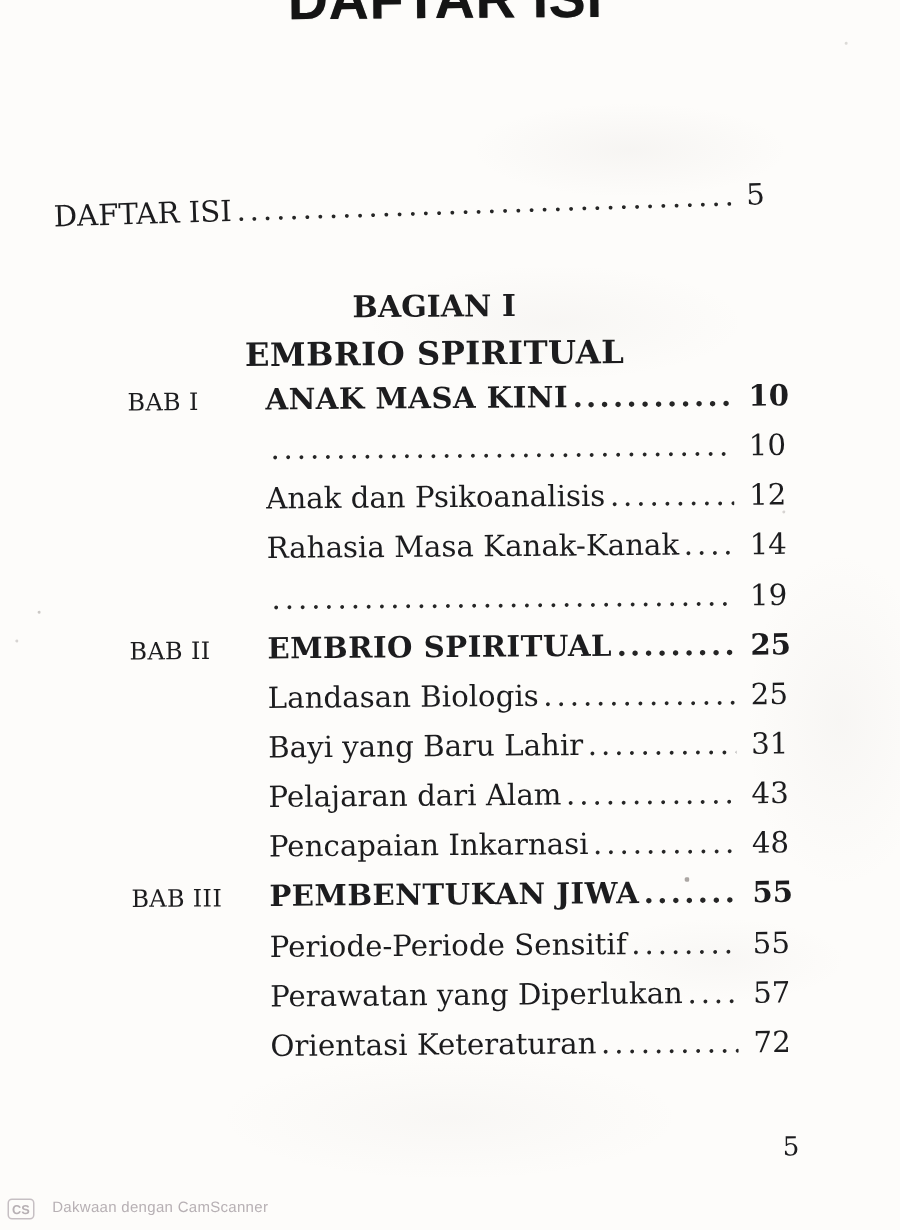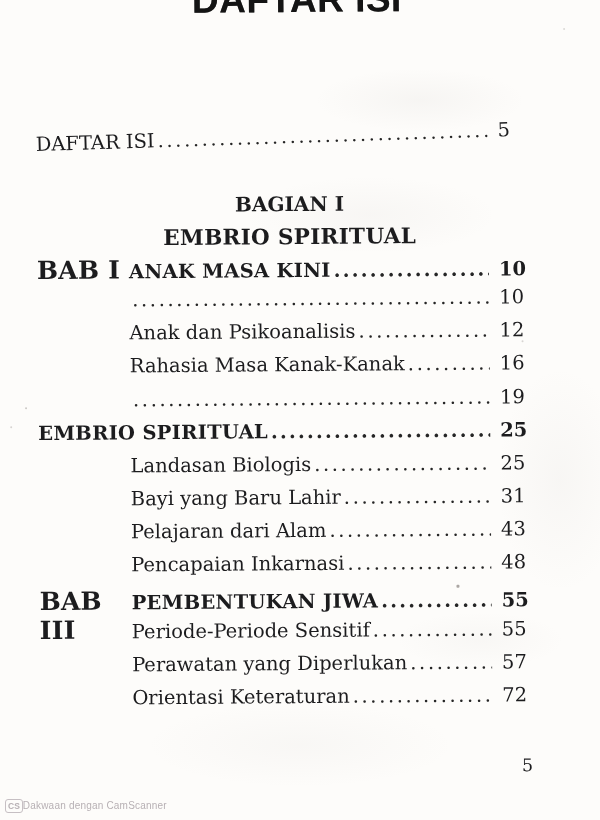--- a/index.html
+++ b/index.html
@@ -29,41 +29,41 @@
   .toc-line { position:absolute; top:131px; left:38px; width:506px;
     transform:rotate(-1.35deg); transform-origin:0 100%; }
 
   .part-label { position:absolute; top:192px; left:38px; width:506px;
     text-align:center; font-weight:bold; font-size:20px; margin:0; }
   .part-title { position:absolute; top:224px; left:38px; width:506px;
     text-align:center; font-weight:bold; font-size:21.5px; margin:0; letter-spacing:0.3px; }
 
   .toc-entries { position:absolute; top:254px; left:38px; width:506px; }
   .row { height:33.15px; }
-  .bab { flex:0 0 92px; font-weight:bold; font-size:25px; letter-spacing:0.2px; }
+  .bab { flex:0 0 92px; font-weight:normal; font-size:16px; letter-spacing:0.2px;margin-left:48px; }
   .etitle { white-space:nowrap; }
   .dots { flex:1 1 auto; overflow:hidden; white-space:nowrap;
     margin:0 10px 0 3px; letter-spacing:2.6px; color:#252525; }
   .dots::after { content:"..........................................................................................................."; }
   .pnum { flex:0 0 44px; text-align:left; }
   .row.chapter { font-weight:bold; }
   .row.chapter .dots { letter-spacing:2.2px; }
   .row.chapter .etitle { letter-spacing:0.3px; }
 
   .folio { position:absolute; top:757px; left:519px; font-size:17.5px; }
 
   .speck { position:absolute; border-radius:50%; background:#8f8a86; }
   .s1 { left:25px;  top:405px; width:2px; height:2px; opacity:.45; }
   .s2 { left:10px;  top:424px; width:2px; height:2px; opacity:.35; }
   .s3 { left:455px; top:586px; width:3px; height:3px; opacity:.75; border-radius:1px; }
   .s4 { left:566px; top:30px;  width:2px; height:2px; opacity:.3; }
   .s5 { left:522px; top:342px; width:2px; height:2px; opacity:.35; }
 
   .watermark { position:absolute; left:5px; bottom:7px; display:flex;
-    align-items:center; gap:0; font-family:"Liberation Sans", sans-serif;
+    align-items:center; gap:12px; font-family:"Liberation Sans", sans-serif;
     color:#b7b0b4;margin-top:23px; }
   .cs-badge { display:inline-block; border:1px solid #c6bfc3; border-radius:3px;
     font-size:8.5px; font-weight:bold; line-height:1; padding:2px 2px; }
   .wm-text { font-size:10px; letter-spacing:0.2px; }
 </style>
 </head>
 <body>
 
 <div class="sheet">
   <div class="content-rot">
@@ -94,28 +94,29 @@
         <div class="row">
           <span class="bab"></span>
           <span class="etitle">Anak dan Psikoanalisis</span>
           <span class="dots"></span>
           <span class="pnum">12</span>
         </div>
         <div class="row">
           <span class="bab"></span>
           <span class="etitle">Rahasia Masa Kanak-Kanak</span>
           <span class="dots"></span>
-          <span class="pnum">16</span>
+          <span class="pnum">14</span>
         </div>
         <div class="row">
           <span class="bab"></span>
           <span class="dots"></span>
           <span class="pnum">19</span>
         </div>
         <div class="row chapter">
+          <span class="bab">BAB II</span>
           <span class="etitle">EMBRIO SPIRITUAL</span>
           <span class="dots"></span>
           <span class="pnum">25</span>
         </div>
         <div class="row">
           <span class="bab"></span>
           <span class="etitle">Landasan Biologis</span>
           <span class="dots"></span>
           <span class="pnum">25</span>
         </div>

